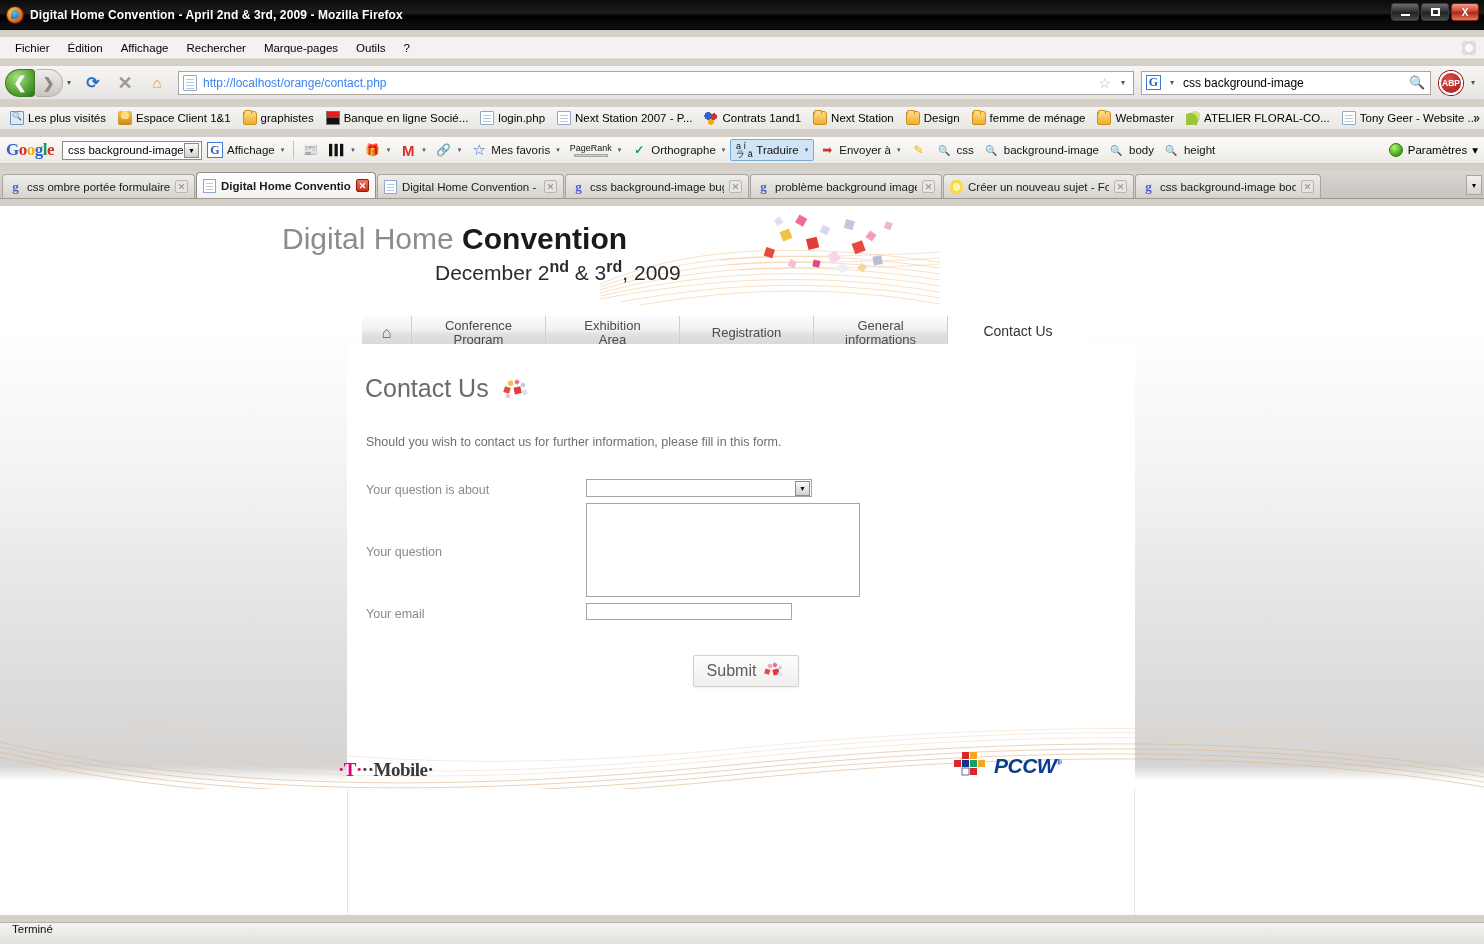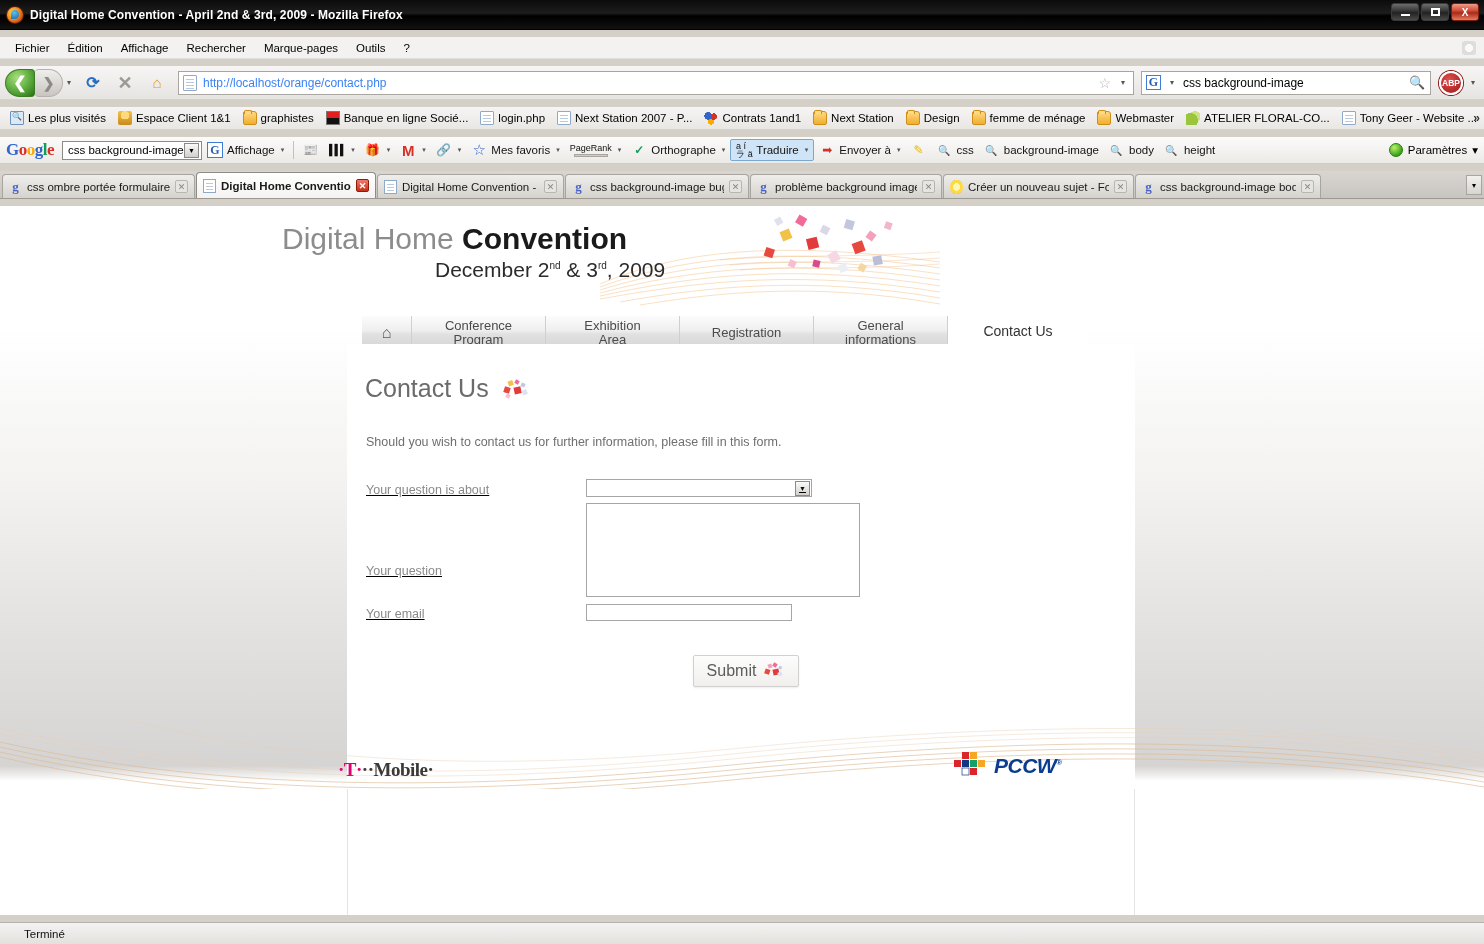--- a/index.html
+++ b/index.html
@@ -274,21 +274,21 @@
   .brand {
     position: absolute; left: 282px; top: 16px;
     font-size: 30px; color: #8c8c8c; white-space: nowrap;
     font-family: "Liberation Sans", sans-serif;
   }
   .brand b { color: #1a1a1a; font-weight: bold; }
   .brand-sub {
     position: absolute; left: 435px; top: 52px;
     font-size: 21px; color: #2b2b2b; white-space: nowrap;
   }
-  .brand-sub sup { font-size: 10px; }
+  .brand-sub sup { font-size: 16px; font-weight: bold; }
   .confetti-head {
     position: absolute; left: 755px; top: 6px; width: 150px; height: 70px;
   }
   .swoosh-head { position:absolute; left: 600px; top: 26px; width: 340px; height: 80px; overflow:hidden;}
 
   
   .navtabs {
     position: absolute; left: 362px; top: 106px;
     display: flex; align-items: flex-end; height: 37px;
   }
@@ -318,21 +318,21 @@
     margin: 0; padding: 30px 0 0 18px;
     font-size: 25px; font-weight: normal; color: #6b6b6b;
     display: flex; align-items: center; gap: 14px;
   }
   .confetti-sm { width: 26px; height: 22px; }
   .lead {
     margin: 0; padding: 32px 0 0 19px;
     font-size: 12.5px; color: #6f6f6f;
   }
   .form { padding: 30px 0 0 19px; position: relative; }
-  .frow { display: flex; align-items: center; margin-bottom: 6px; text-decoration: underline; }
+  .frow { display: flex; align-items: flex-start; margin-bottom: 6px; }
   .flabel { width: 220px; font-size: 12.5px; color: #8a8a8a; padding-top: 4px; }
   .sel {
     width: 226px; height: 18px; background: #fff;
     border: 1px solid #a6a6a6;
     display: flex; align-items: center; justify-content: flex-end;
     padding-right: 1px;
   }
   .sel .arw {
     width: 15px; height: 15px;
     background: linear-gradient(to bottom,#fbfbfb,#d4d1cd);
@@ -378,21 +378,21 @@
     font-family: "Liberation Sans", sans-serif;
     font-style: italic; font-weight: bold; font-size: 21px;
     color: #0a3d8f; letter-spacing: -0.5px;
   }
   .pccw .wm sup { font-size: 8px; font-style: normal; }
 
   
   .statusbar {
     height: 22px; background: linear-gradient(to bottom,#f4f3f1,#e3e1de);
     border-top: 1px solid #b5b2ad;
-    display: flex; align-items: center; padding-left: 24px;
+    display: flex; align-items: flex-start; padding-left: 12px;
     font-size: 11.5px; color: #111; flex: none;
   }
 </style>
 </head>
 <body>
 
 <div id="app">
 
   <div class="titlebar">
     <div class="ffico"></div>

